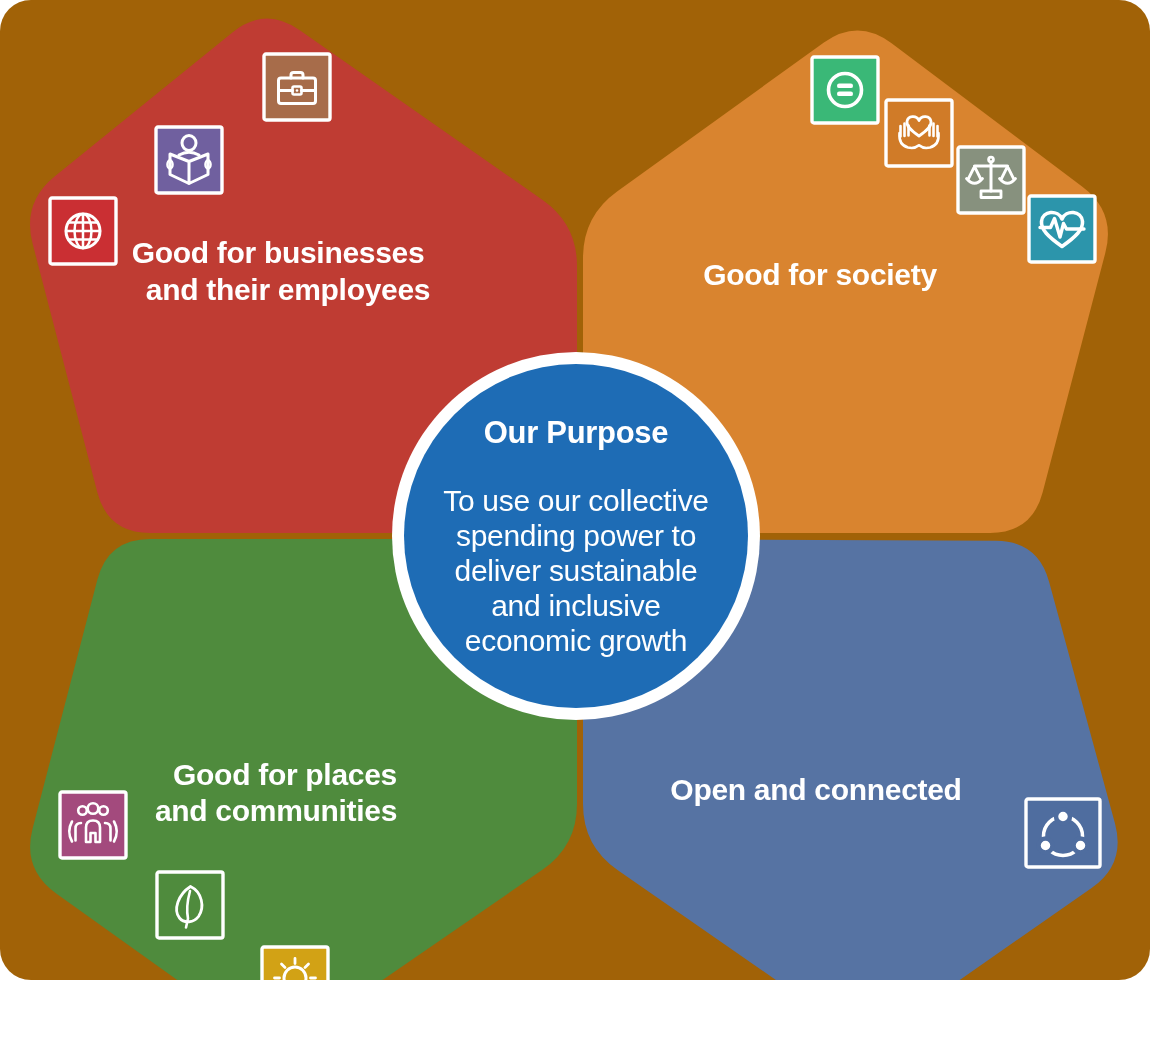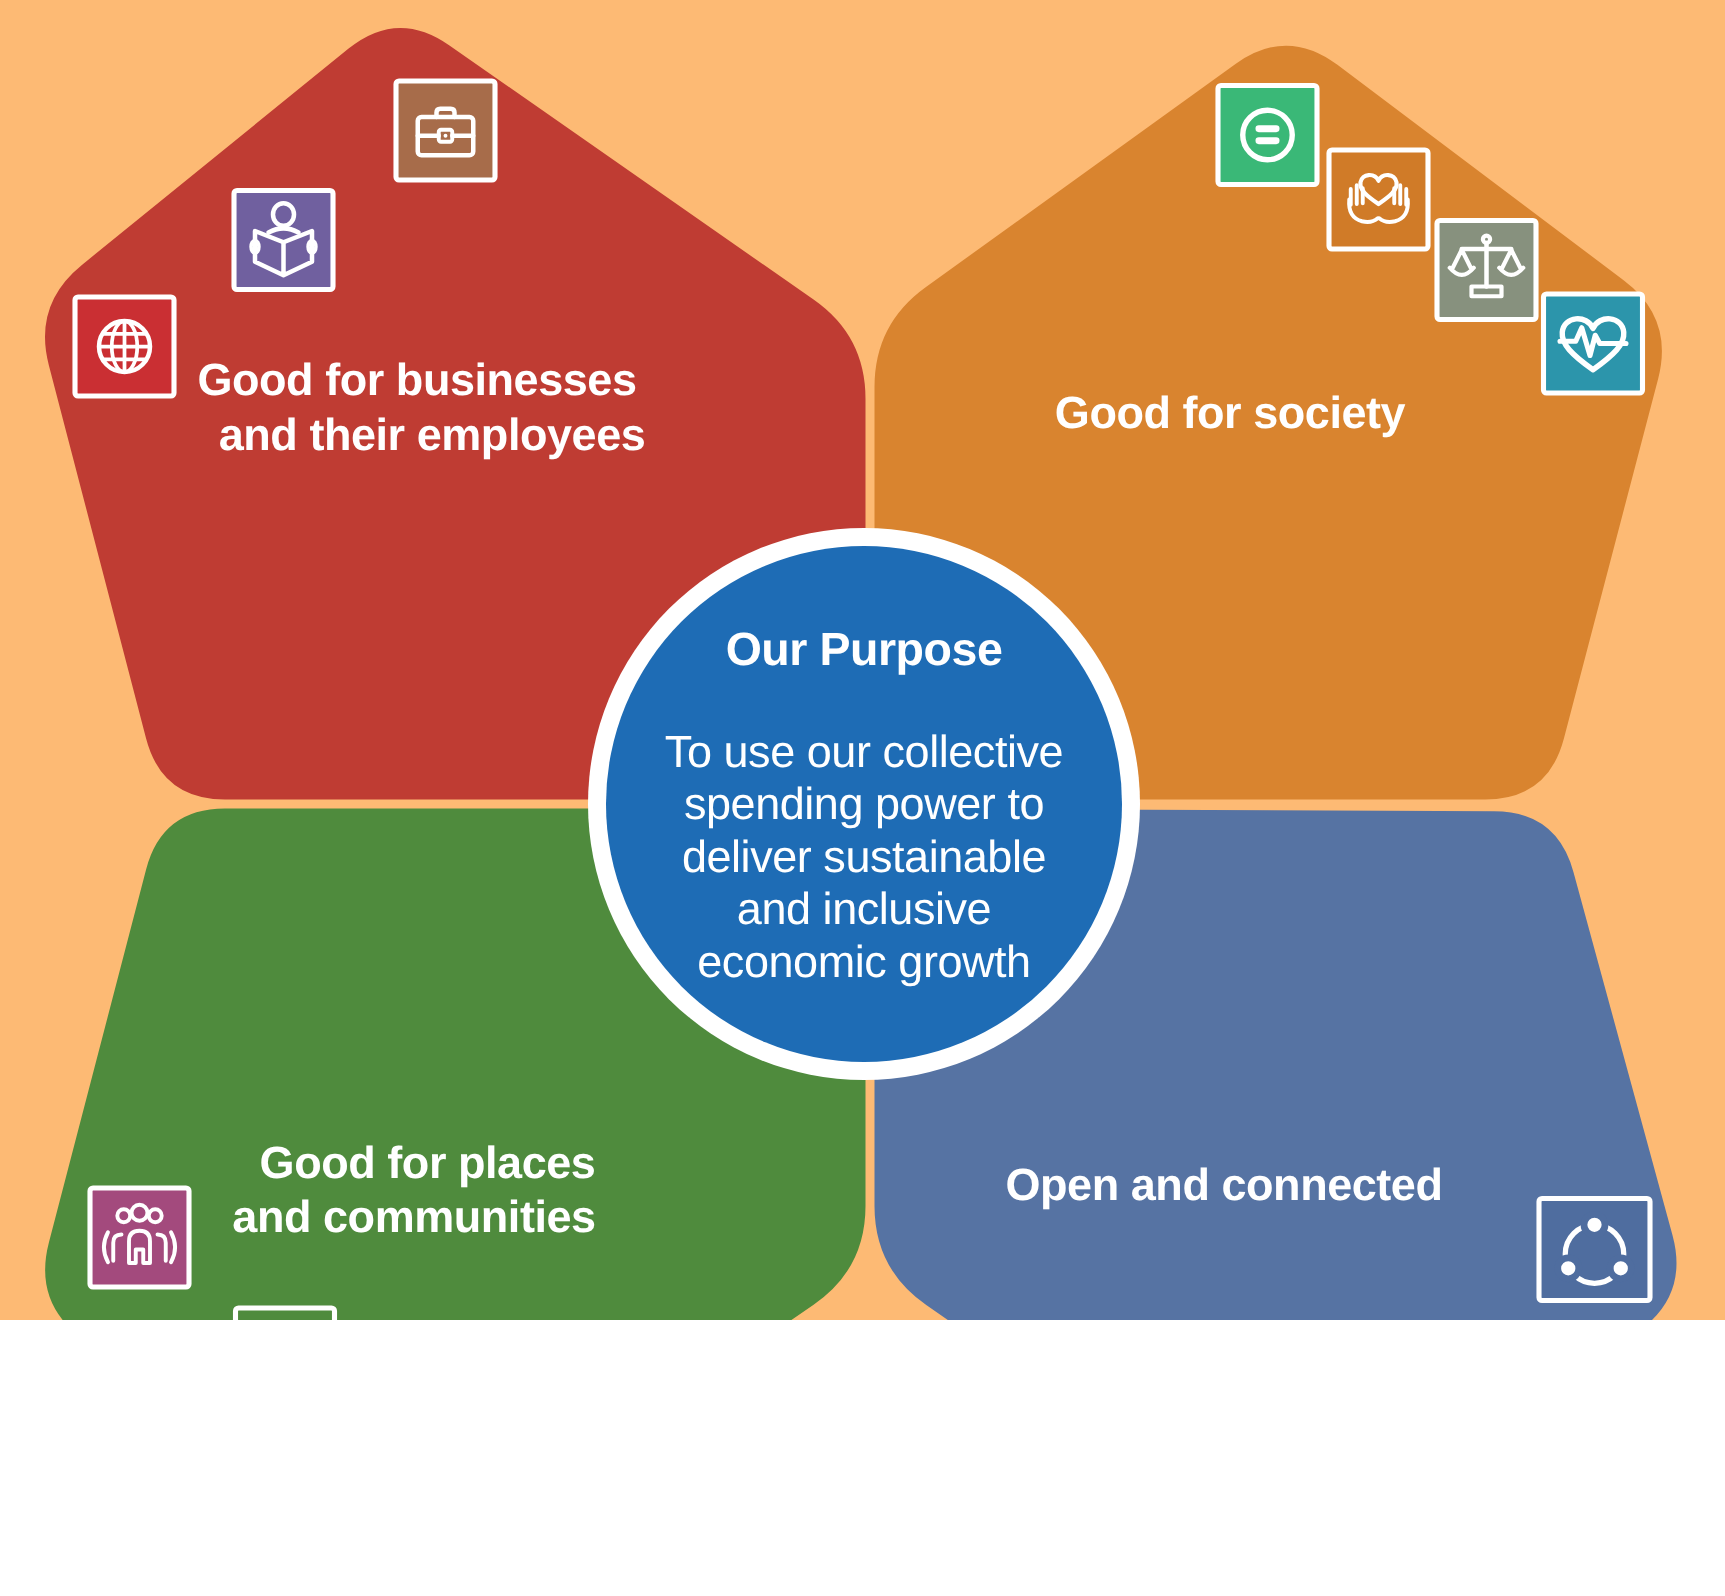--- a/index.html
+++ b/index.html
@@ -1,16 +1,16 @@
 <!DOCTYPE html>
 <html><head>
 <meta charset="utf-8">
 <style>
   html,body{margin:0;padding:0;background:#ffffff;}
-  .stage{width:1150px;height:880px;position:relative;background:#fdba74;}
+  .stage{width:1150px;height:980px;position:relative;background:#a16207;border-radius:31px;}
   svg{display:block;}
   text{font-family:"Liberation Sans","DejaVu Sans",sans-serif;fill:#ffffff;text-anchor:middle;}
   .h{font-weight:700;font-size:30px;letter-spacing:-0.3px;}
   .t{font-weight:700;font-size:31px;letter-spacing:-0.3px;}
   .b{font-weight:400;font-size:30px;letter-spacing:-0.3px;}
   .ic{stroke:#ffffff;fill:none;stroke-linecap:round;stroke-linejoin:round;}
   .tile{stroke:#ffffff;stroke-width:3.4;}
 </style>
 </head>
 <body>

